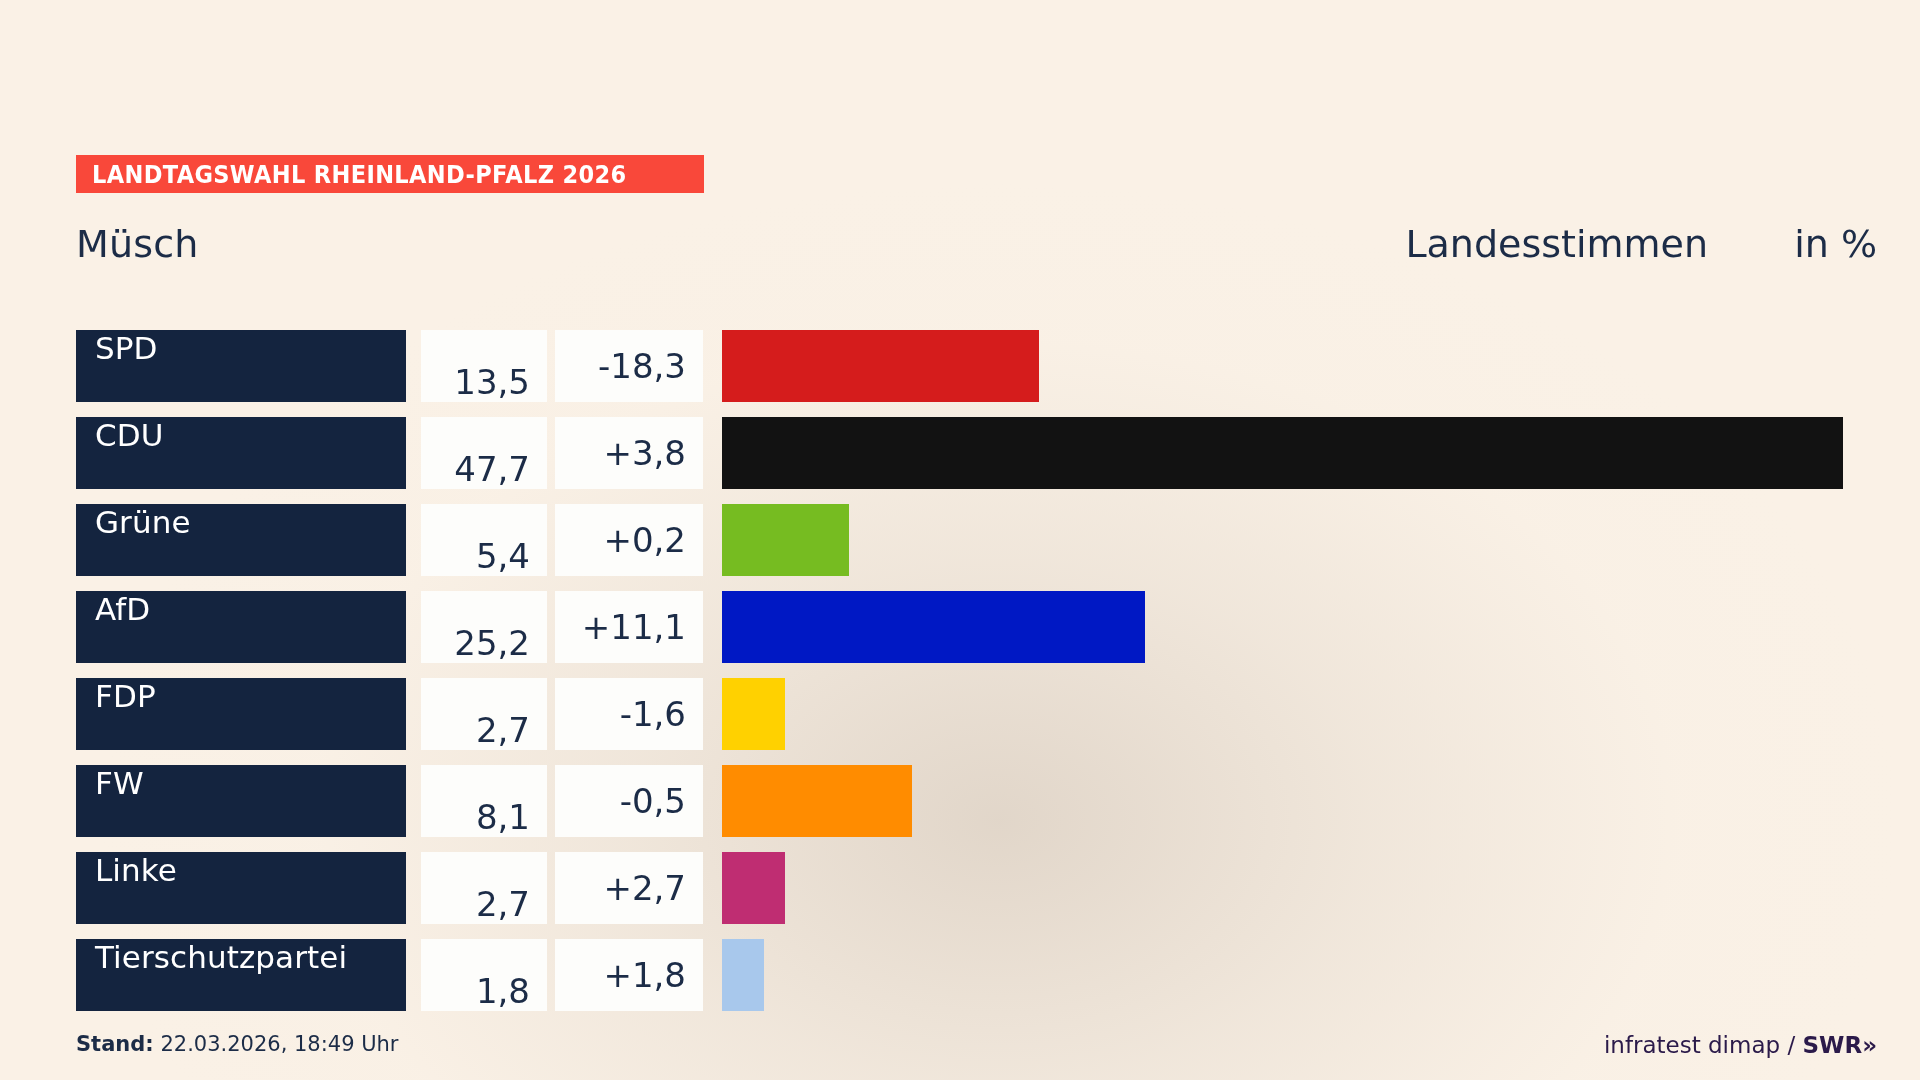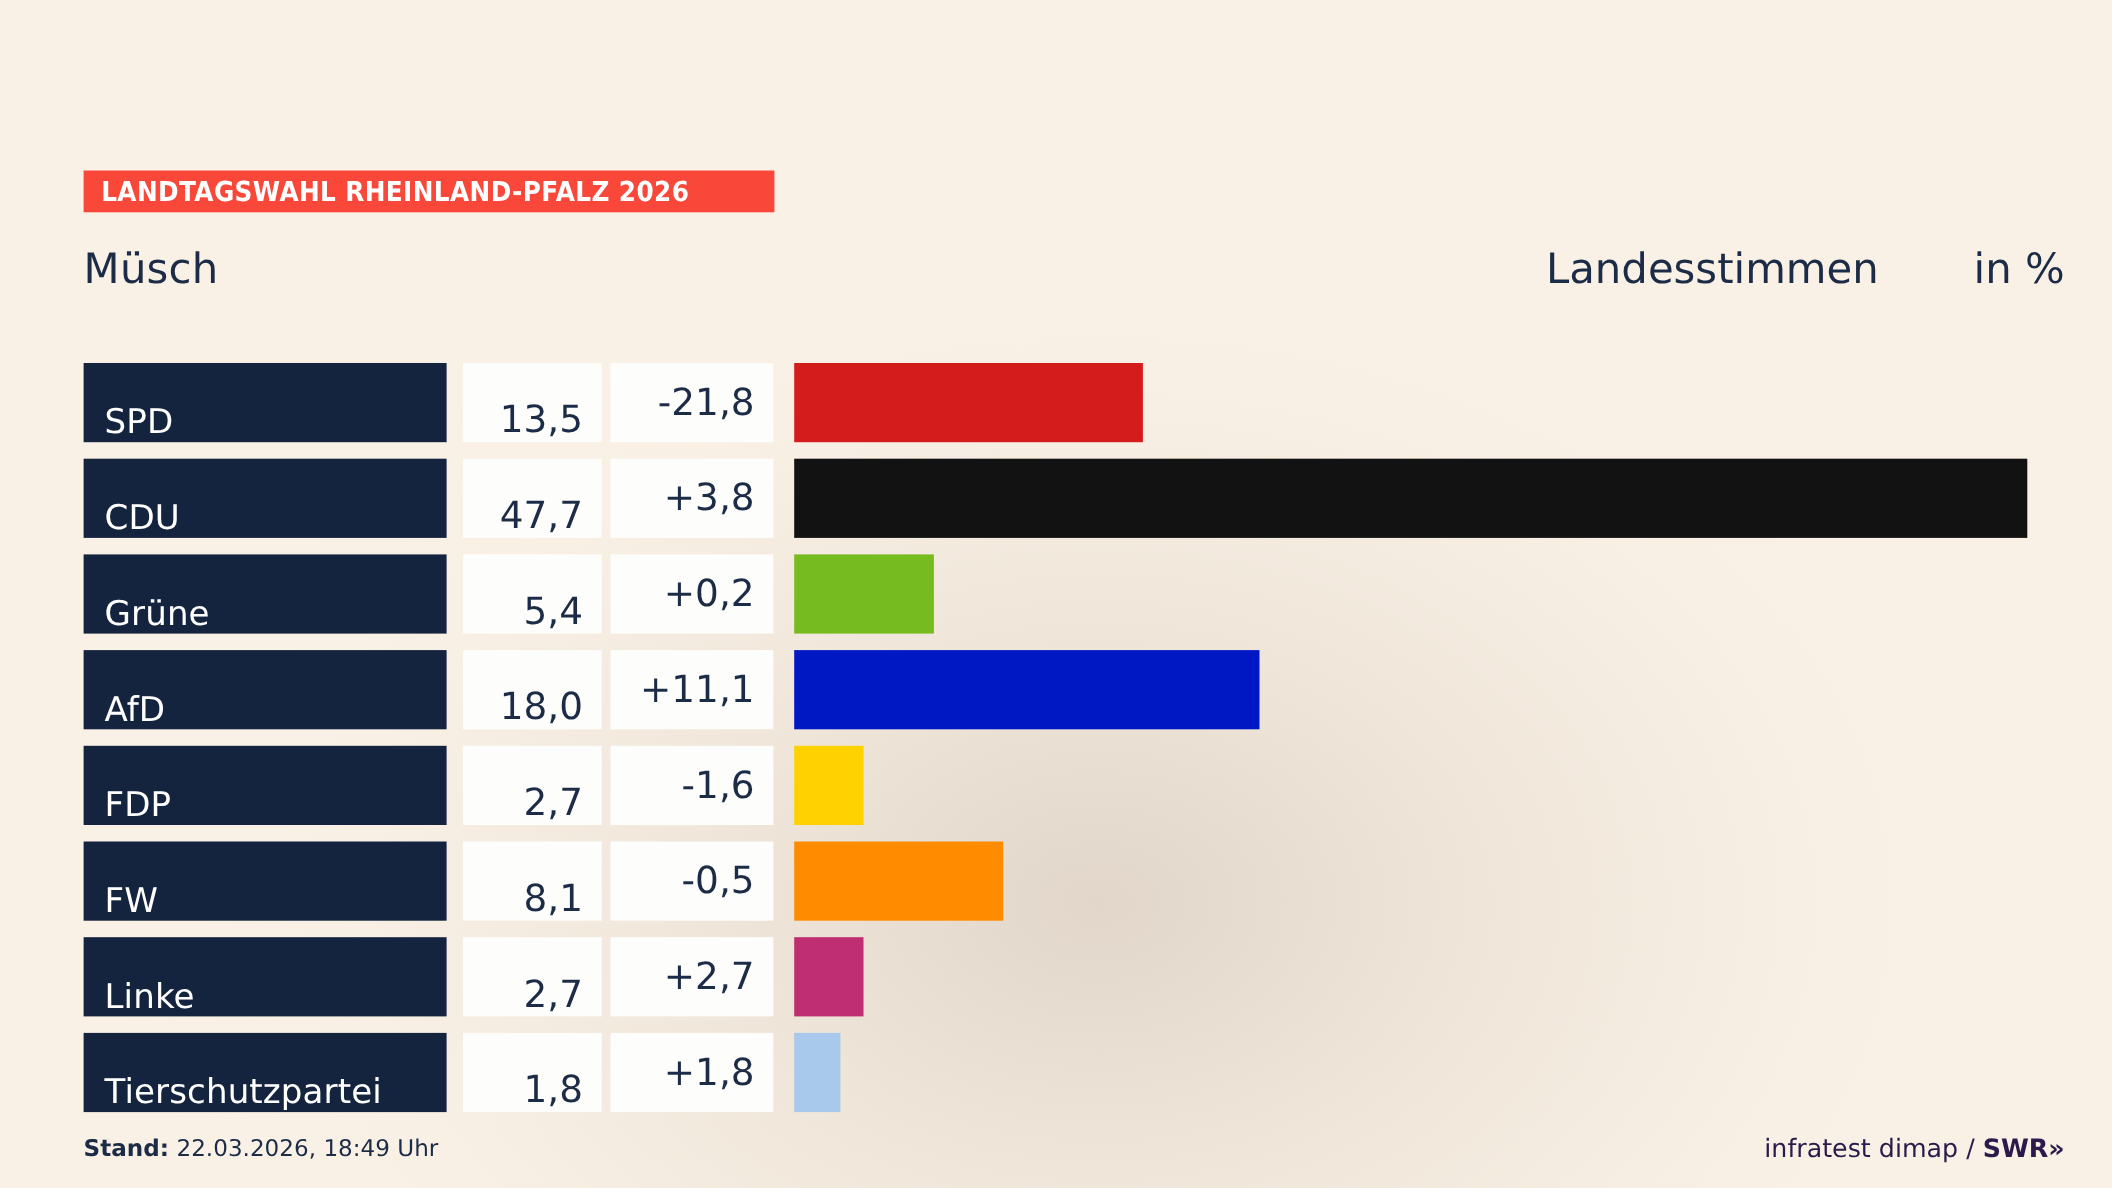--- a/index.html
+++ b/index.html
@@ -129,21 +129,21 @@
     margin-bottom: 15px;
   }
   .party-cell {
     position: absolute;
     left: 76px;
     top: 0;
     width: 330px;
     height: 72px;
     background: #14243f;
     display: flex;
-    align-items: flex-end;
+    align-items: flex-start;
     padding-left: 19px;
   }
   .party-name {
     color: #ffffff;
     font-size: 31px;
     font-weight: 400;
     letter-spacing: 0.1px;
     white-space: nowrap;
   }
   .value-cell {
@@ -230,21 +230,21 @@
 
   <div id="rows">
       <div class="row">
         <div class="party-cell">
           <span class="party-name">SPD</span>
         </div>
         <div class="value-cell">
           <span class="num">13,5</span>
         </div>
         <div class="change-cell">
-          <span class="num">-21,8</span>
+          <span class="num">-18,3</span>
         </div>
         <div class="bar" style="width: 317.25px; background: rgb(213, 28, 28);"></div>
       </div>
       <div class="row">
         <div class="party-cell">
           <span class="party-name">CDU</span>
         </div>
         <div class="value-cell">
           <span class="num">47,7</span>
         </div>
@@ -263,21 +263,21 @@
         <div class="change-cell">
           <span class="num">+0,2</span>
         </div>
         <div class="bar" style="width: 126.9px; background: rgb(118, 188, 33);"></div>
       </div>
       <div class="row">
         <div class="party-cell">
           <span class="party-name">AfD</span>
         </div>
         <div class="value-cell">
-          <span class="num">18,0</span>
+          <span class="num">25,2</span>
         </div>
         <div class="change-cell">
           <span class="num">+11,1</span>
         </div>
         <div class="bar" style="width: 423px; background: rgb(0, 24, 196);"></div>
       </div>
       <div class="row">
         <div class="party-cell">
           <span class="party-name">FDP</span>
         </div>

